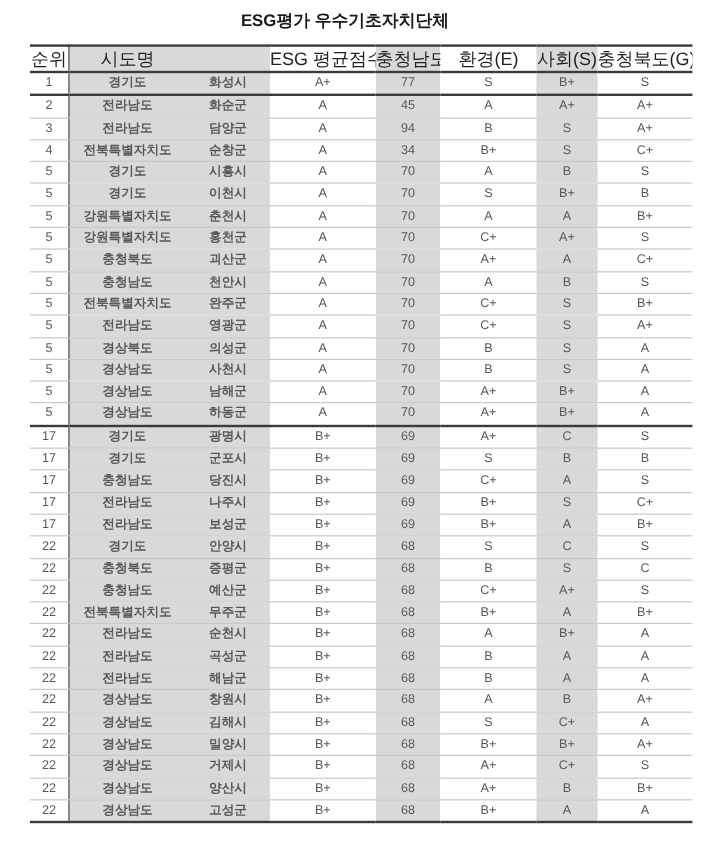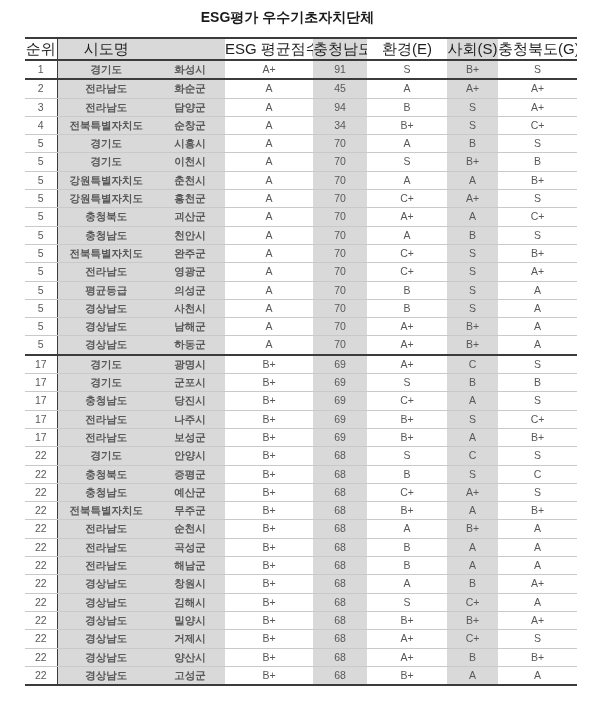--- a/index.html
+++ b/index.html
@@ -97,21 +97,21 @@
         <th class="shade">사회(S)</th>
         <th>충청북도(G)</th>
       </tr>
     </thead>
     <tbody>
         <tr class="group-end">
           <td class="rank-cell">1</td>
           <td class="name shade">경기도</td>
           <td class="name shade">화성시</td>
           <td>A+</td>
-          <td class="shade">91</td>
+          <td class="shade">77</td>
           <td>S</td>
           <td class="shade">B+</td>
           <td>S</td>
         </tr>
         <tr>
           <td class="rank-cell">2</td>
           <td class="name shade">전라남도</td>
           <td class="name shade">화순군</td>
           <td>A</td>
           <td class="shade">45</td>
@@ -214,21 +214,21 @@
           <td class="name shade">전라남도</td>
           <td class="name shade">영광군</td>
           <td>A</td>
           <td class="shade">70</td>
           <td>C+</td>
           <td class="shade">S</td>
           <td>A+</td>
         </tr>
         <tr>
           <td class="rank-cell">5</td>
-          <td class="name shade">평균등급</td>
+          <td class="name shade">경상북도</td>
           <td class="name shade">의성군</td>
           <td>A</td>
           <td class="shade">70</td>
           <td>B</td>
           <td class="shade">S</td>
           <td>A</td>
         </tr>
         <tr>
           <td class="rank-cell">5</td>
           <td class="name shade">경상남도</td>

